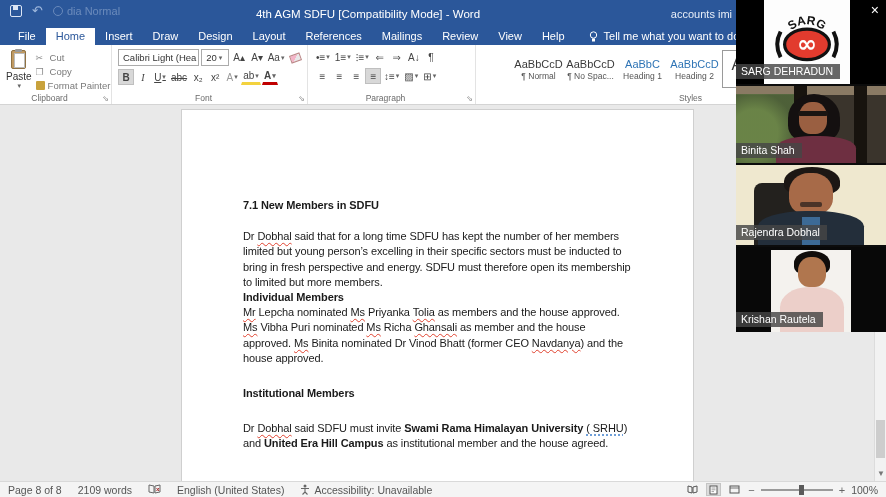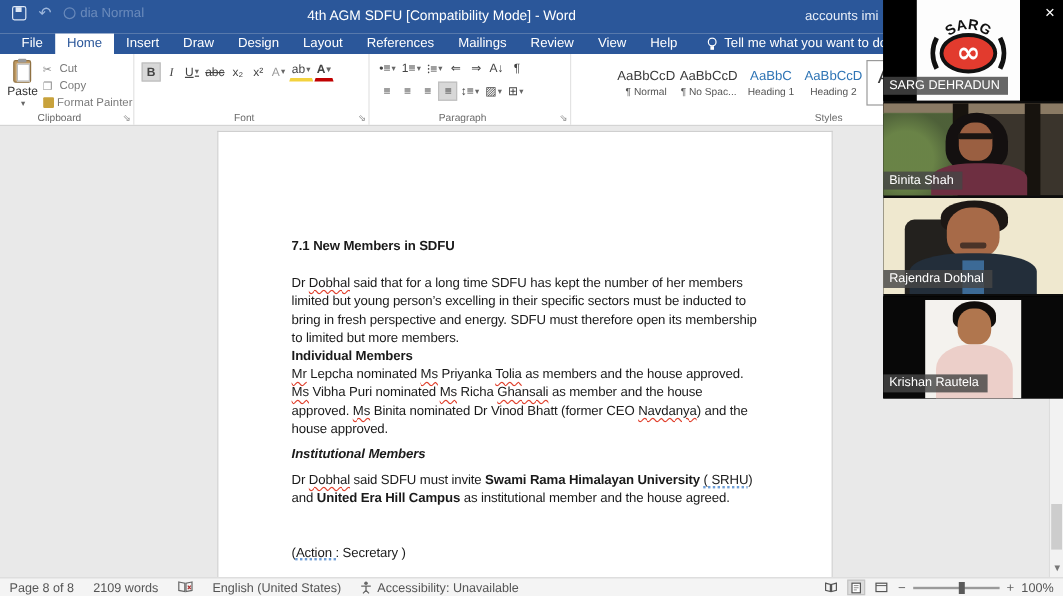--- a/index.html
+++ b/index.html
@@ -71,21 +71,21 @@
   .stylecard.h1 .sample, .stylecard.h2 .sample { color:#2e74b5; }
   .stylecard.title { border:1px solid #9a9a9a; background:#fff; }
   .stylecard.title .sample { font-size:16px; line-height:17px; }
 
   
   .docarea { position:absolute; left:0; top:106px; width:886px; height:375px; background:#e9e9e9; }
   .page { position:absolute; left:181px; top:3px; width:513px; height:372px; background:#fff; border:1px solid #cfcfcf; border-bottom:none; }
   .pagecontent { position:absolute; left:61px; right:59px; top:88px; font-size:11px; letter-spacing:-0.1px; line-height:15.2px; color:#1a1a1a; }
   .dochead { font-weight:bold; margin-bottom:16px; }
   .subhead { font-weight:bold; }
-  .subhead.spaced { margin:6px 0;font-style:italic; }
+  .subhead.spaced { margin:20px 0; }
   .actionline { margin-top:30px; }
   .b { font-weight:bold; }
   .spell { text-decoration:underline wavy #e0412e 1px; text-underline-offset:2px; }
   .gram { text-decoration:underline dotted #6f9fd8 2px; text-underline-offset:2px; }
 
   
   .vscroll { position:absolute; right:0; top:0; width:12px; height:375px; background:#f2f2f2; border-left:1px solid #dcdcdc; }
   .vthumb { position:absolute; left:1px; width:9px; top:314px; height:38px; background:#cdcdcd; }
   .varrow { position:absolute; left:0; bottom:0; width:12px; height:14px; font-size:8px; color:#777; text-align:center; line-height:14px; background:#f2f2f2; }
 
@@ -179,20 +179,39 @@
         <span class="smallcmd">
             <span class="fp-ic"></span>
             <span>Format Painter</span>
           </span>
       </div>
       <span class="glabel">Clipboard</span>
       <span class="launcher">⇘</span>
     </div>
 
     <div class="rgroup g-font">
+      <div class="fr1">
+        <span class="combo fname">
+            <span>Calibri Light (Hea</span>
+            <span class="caret">▾</span>
+          </span>
+        <span class="combo fsize">
+            <span>20</span>
+            <span class="caret">▾</span>
+          </span>
+        <span class="icbtn">A▴</span>
+        <span class="icbtn">A▾</span>
+        <span class="icbtn">
+            <span>Aa</span>
+            <span class="caret">▾</span>
+          </span>
+        <span class="icbtn">
+            <span class="eraser"></span>
+          </span>
+      </div>
       <div class="fr2">
         <span class="icbtn sel" style="font-weight:bold">B</span>
         <span class="icbtn" style="font-style:italic;font-family:'Liberation Serif',serif">I</span>
         <span class="icbtn ul-red">
             <span>U</span>
             <span class="caret">▾</span>
           </span>
         <span class="icbtn" style="text-decoration:line-through">abc</span>
         <span class="icbtn">x₂</span>
         <span class="icbtn">x²</span>

